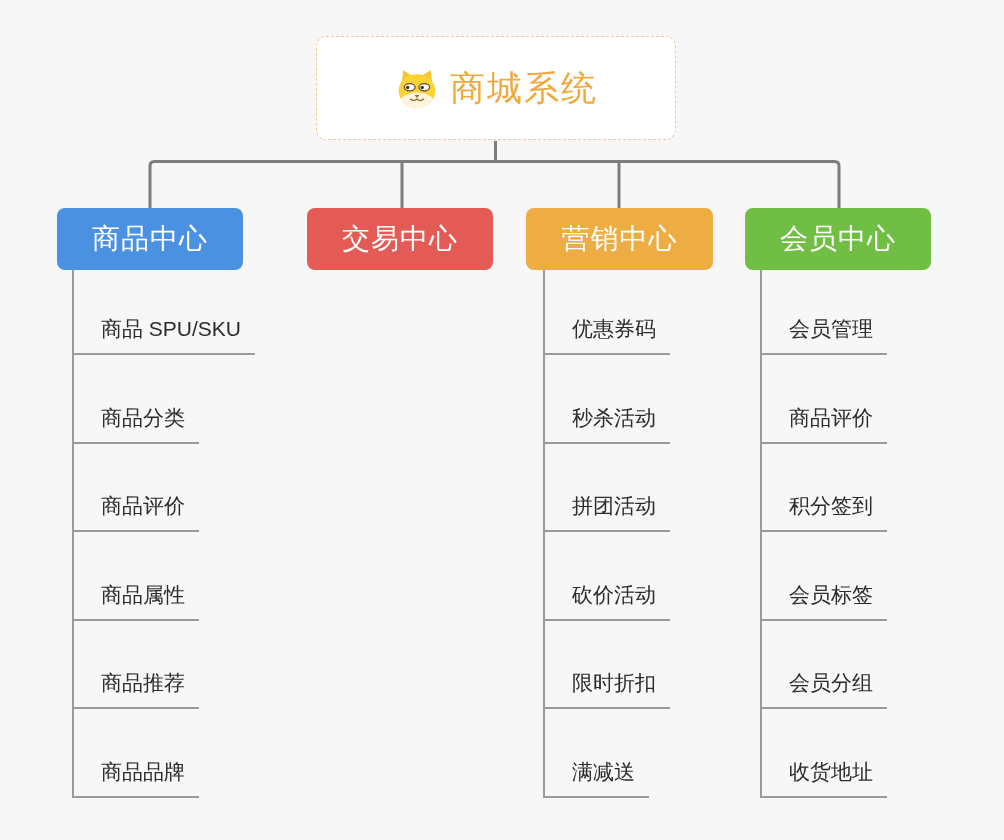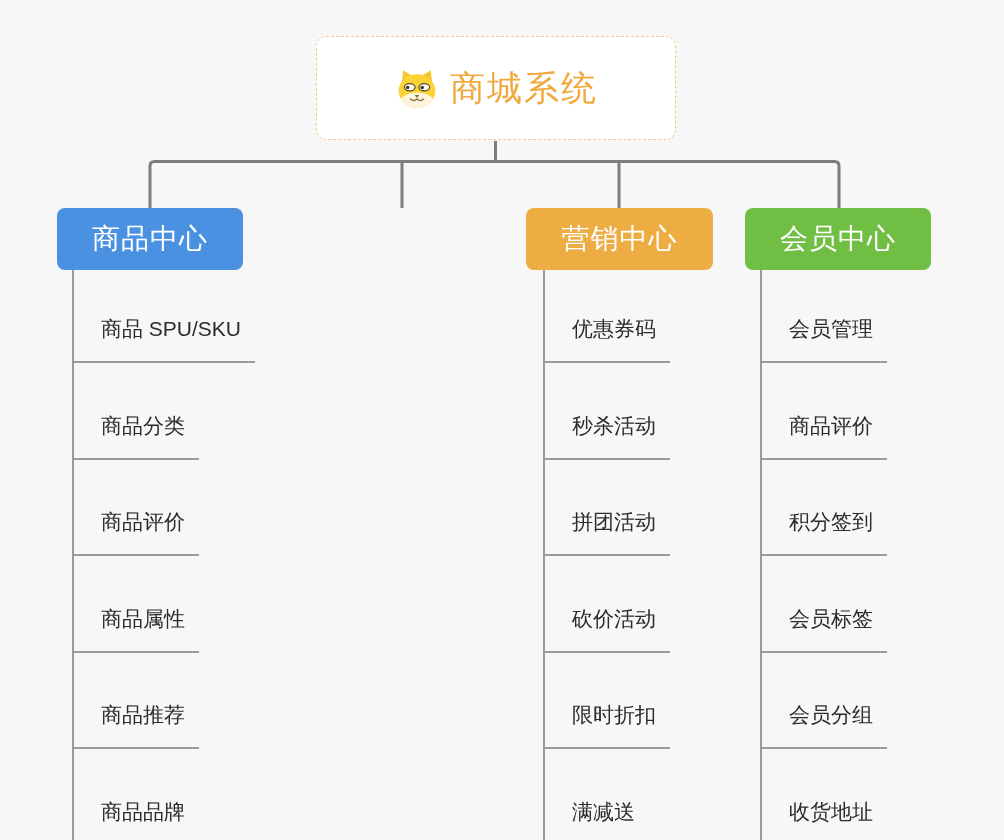--- a/index.html
+++ b/index.html
@@ -31,21 +31,21 @@
     border-left:2px solid #9a9a9a;
   }
   .col-0{left:72px;}
   .col-1{left:325px;}
   .col-2{left:543px;}
   .col-3{left:760px;}
 
   .child-item{
     width:fit-content;white-space:nowrap;
     font-size:21px;line-height:30px;color:#2b2b2b;
-    padding:0 14px 17px 27px;
+    padding:0 14px 9px 27px;
     border-bottom:2px solid #9a9a9a;
     margin-top:47.5px;
   }
   .child-item:first-child{margin-top:44px;}
 </style>
 </head>
 <body>
 
 <div class="stage" style="background: rgb(247, 247, 247);">
 
@@ -77,20 +77,23 @@
         <path d="M27 36 h6 l-3 4.2 z" fill="#8a6d3b"></path>
         <path d="M21.5 41.5 q4.2 4 8.5 0 q4.3 4 8.5 0" stroke="#8a6d3b" stroke-width="1.8" fill="none" stroke-linecap="round"></path>
       </svg>
     </span>
     <span class="root-title" style="color: rgb(240, 169, 62);">商城系统</span>
   </div>
 
   <div class="branch-header bh-0" style="background: rgb(75, 145, 226);">
     <span>商品中心</span>
   </div>
+  <div class="branch-header bh-1" style="background: rgb(228, 91, 85);">
+    <span>交易中心</span>
+  </div>
   <div class="branch-header bh-2" style="background: rgb(238, 173, 66);">
     <span>营销中心</span>
   </div>
   <div class="branch-header bh-3" style="background: rgb(112, 191, 68);">
     <span>会员中心</span>
   </div>
 
   <div class="branch-column col-0">
     <div class="child-item">商品 SPU/SKU</div>
     <div class="child-item">商品分类</div>

